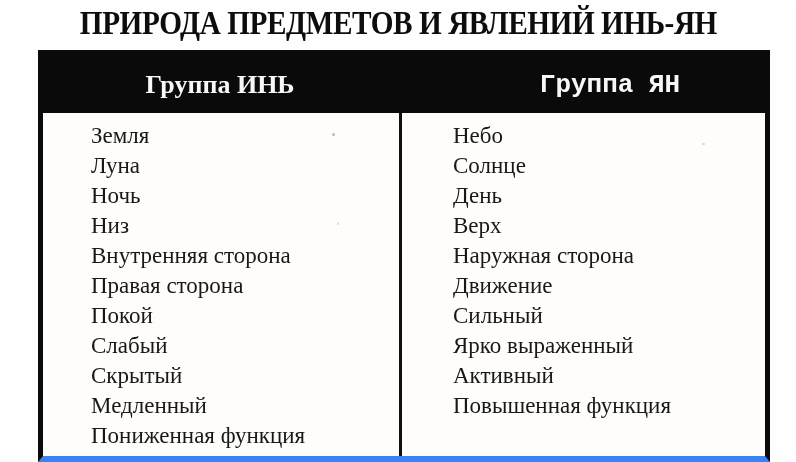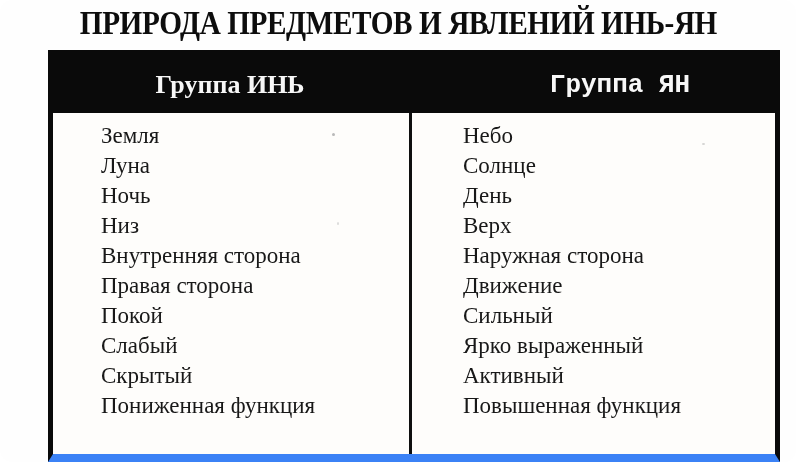--- a/index.html
+++ b/index.html
@@ -32,21 +32,21 @@
     font-size: 34px;
     line-height: 42px;
     color: #0d0d0d;
     letter-spacing: -0.5px;
     transform: scaleX(0.86);
     transform-origin: 50% 50%;
   }
   
   .yin-yang-table {
     position: absolute;
-    left: 48px;
+    left: 38px;
     top: 50px;
     width: 732px;
     height: 412px;
     background: #ffffff;
   }
   .thead {
     display: flex;
     width: 732px;
     height: 63px;
     background: #0a0a0a;
@@ -64,21 +64,21 @@
   }
   .th-left  { width: 364px; }
   .th-right { width: 368px; padding-left: 48px; font-family: Liberation Mono, monospace; }
   .tbody {
     display: flex;
     width: 732px;
     height: 349px;
     box-sizing: border-box;
     border-left: 5px solid #0a0a0a;
     border-right: 5px solid #0a0a0a;
-    border-bottom: 8px solid #3b82f6;
+    border-bottom: 6px solid #3b82f6;
     background: #fefdfb;
   }
   .col {
     box-sizing: border-box;
     padding-top: 8px;
     color: #181818;
     font-size: 23px;
   }
   .col-left {
     width: 359px;
@@ -125,20 +125,21 @@
       <div class="col col-left">
         <div class="cell">Земля</div>
         <div class="cell">Луна</div>
         <div class="cell">Ночь</div>
         <div class="cell">Низ</div>
         <div class="cell">Внутренняя сторона</div>
         <div class="cell">Правая сторона</div>
         <div class="cell">Покой</div>
         <div class="cell">Слабый</div>
         <div class="cell">Скрытый</div>
+        <div class="cell">Медленный</div>
         <div class="cell">Пониженная функция</div>
       </div>
       <div class="col col-right">
         <div class="cell">Небо</div>
         <div class="cell">Солнце</div>
         <div class="cell">День</div>
         <div class="cell">Верх</div>
         <div class="cell">Наружная сторона</div>
         <div class="cell">Движение</div>
         <div class="cell">Сильный</div>

